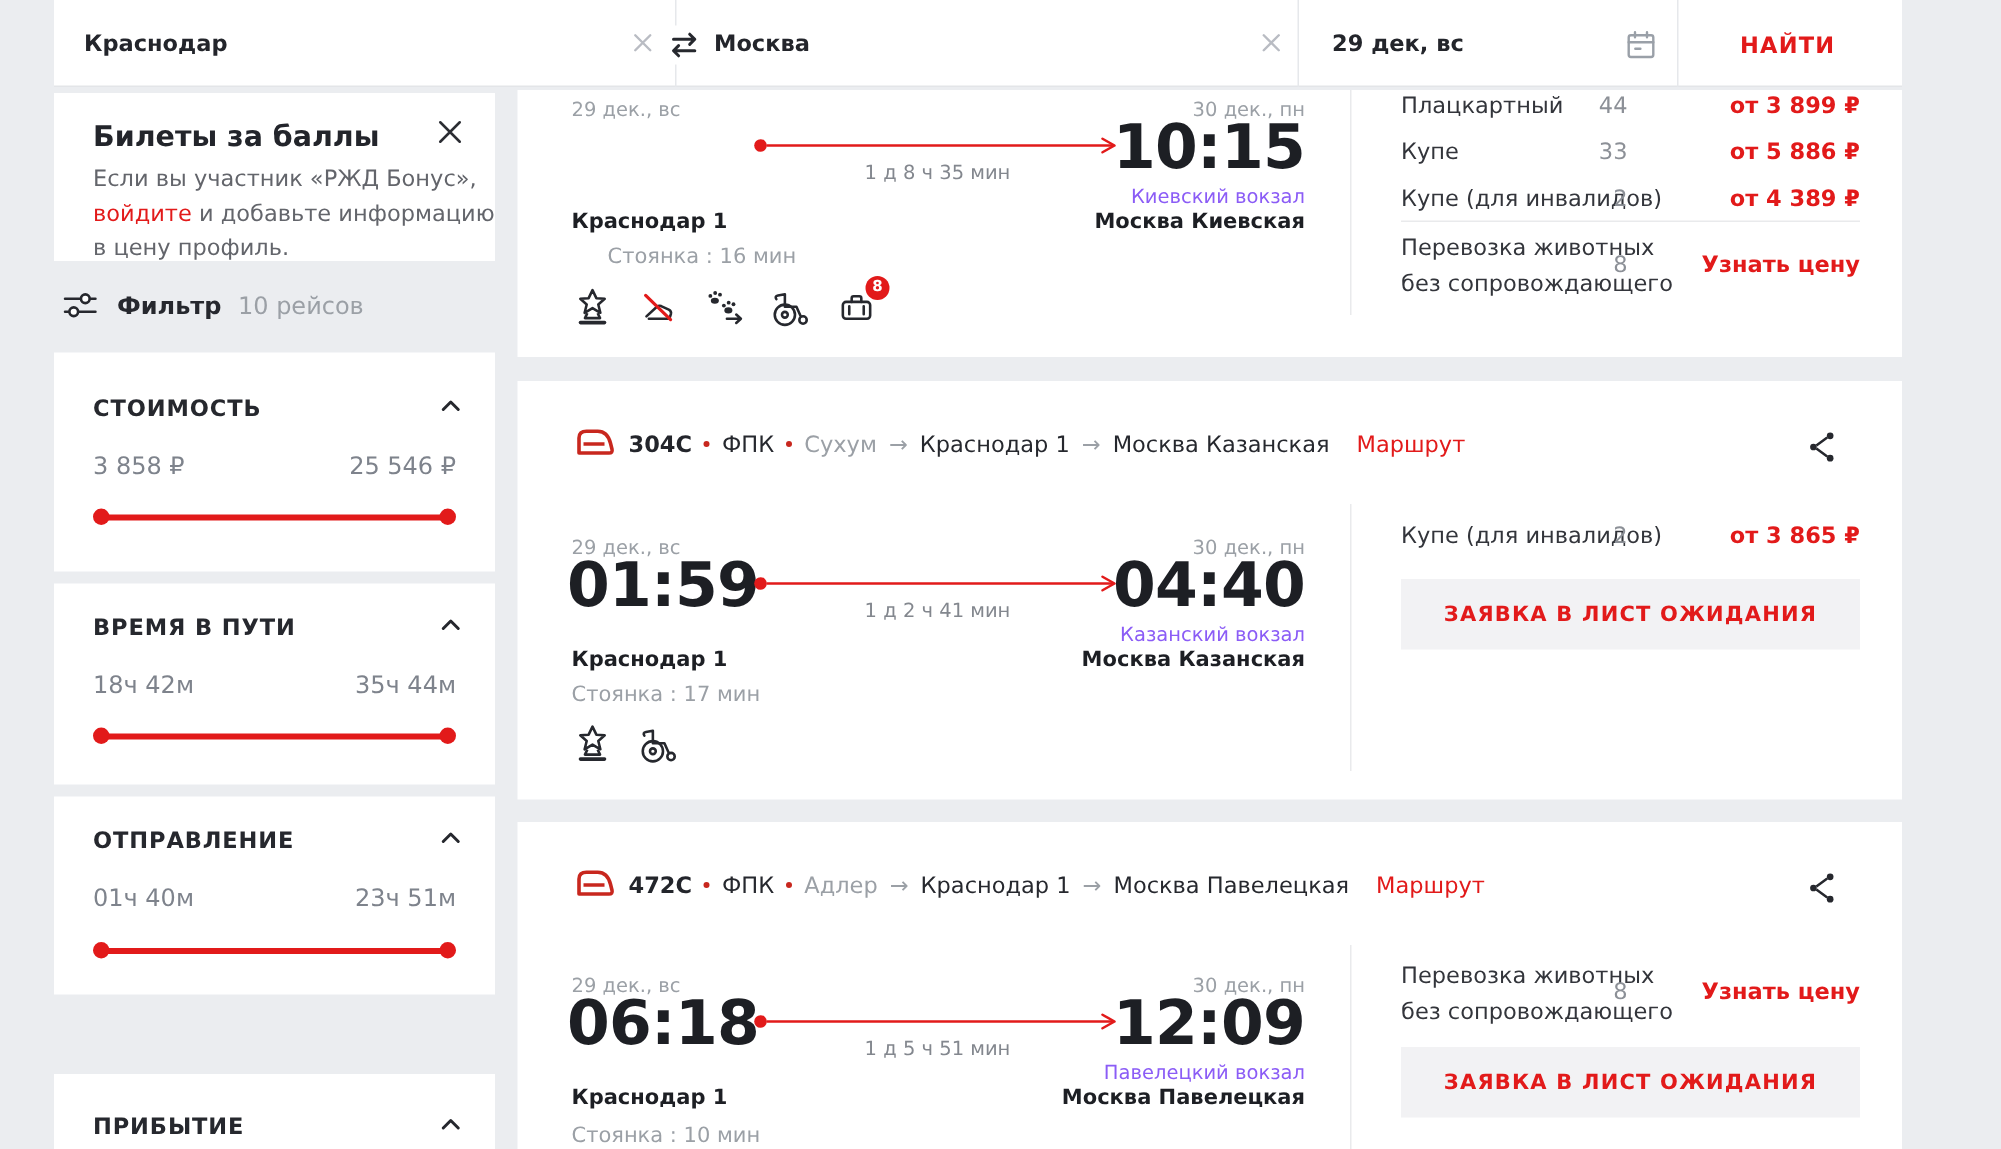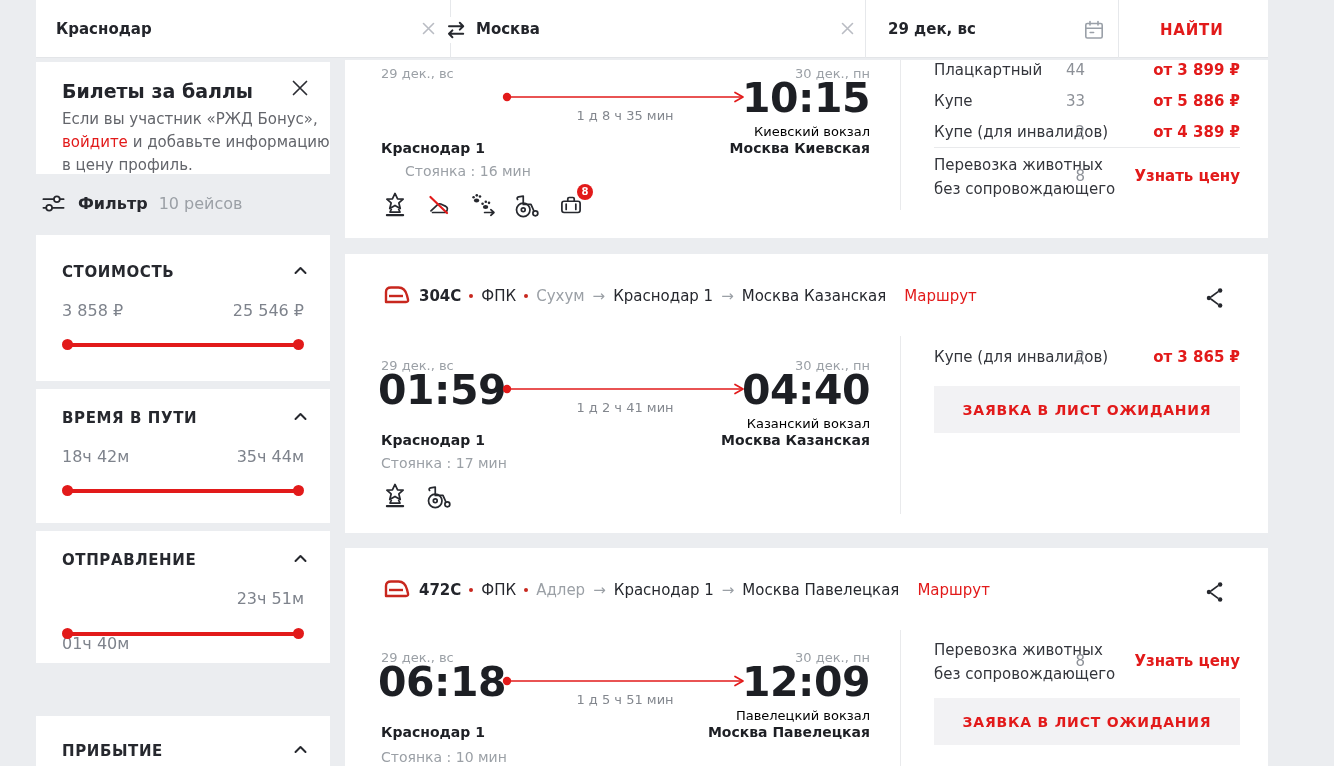--- a/index.html
+++ b/index.html
@@ -38,21 +38,21 @@
   .rh-num { font-weight:700; color:#23252B; }
   .rh-dot { width:4px; height:4px; border-radius:50%; background:#C8271E; }
   .rh-gray { color:#9BA0A6; }
   .rh-arrow { color:#9BA0A6; }
   .rh-route { color:#E21A1A; margin-left:10px; cursor:pointer; }
   .train-logo { position:absolute; left:38px; top:29px; }
   .share-btn { position:absolute; right:40px; top:31px; cursor:pointer; }
   .dep-date { position:absolute; left:36px; font-size:13px; color:#9BA0A6; }
   .arr-date { position:absolute; right:398px; font-size:13px; color:#9BA0A6; }
   .big-time { position:absolute; font-size:41px; font-weight:700; color:#1D1F24; letter-spacing:-.5px; line-height:48px; }
-  .terminal { position:absolute; right:398px; font-size:13px; color:#000000; }
+  .terminal { position:absolute; right:398px; font-size:13px; color:#8b5cf6; }
   .station { position:absolute; font-size:14px; font-weight:700; color:#1D1F24; }
   .stopline { position:absolute; left:36px; font-size:14px; color:#9BA0A6; }
   .duration { position:absolute; left:155px; width:250px; text-align:center; font-size:13px; color:#83878E; }
   .tl-svg { position:absolute; left:155px; }
   .amenities { position:absolute; left:35px; display:flex; gap:14px; }
   .amen { position:relative; width:30px; height:30px; }
   .amen-badge { position:absolute; top:-6px; right:-7px; width:16px; height:16px; background:#E21A1A; border-radius:50%; color:#fff; font-size:10px; font-weight:700; text-align:center; line-height:16px; }
   .v-divider { position:absolute; left:555px; width:1px; background:#E9EAEC; }
   .cls-name { position:absolute; left:589px; font-size:15px; color:#33353B; white-space:nowrap; }
   .cls-seats { position:absolute; left:680px; width:60px; text-align:right; font-size:15px; color:#8C9097; }
@@ -158,21 +158,21 @@
     </div>
   </div>
 
   <div class="side-card" style="top:531px; height:132px;">
     <div class="sec-title" style="top:20px;">ОТПРАВЛЕНИЕ</div>
     <div class="sec-chevron" style="top:22px;">
       <svg width="15" height="11" viewBox="0 0 15 11">
           <path d="M2.5 8 L7.5 3 L12.5 8" fill="none" stroke="#26282E" stroke-width="2" stroke-linecap="round" stroke-linejoin="round"></path>
         </svg>
     </div>
-    <div class="sec-min" style="top:58px;margin-top:45px;">01ч 40м</div>
+    <div class="sec-min" style="top:58px;">01ч 40м</div>
     <div class="sec-max" style="top:58px;">23ч 51м</div>
     <div class="slider" style="top:97px;">
       <div class="track"></div>
       <div class="handle h-left"></div>
       <div class="handle h-right"></div>
     </div>
   </div>
 
   <div class="side-card" style="top:668px; height:98px;margin-top:48px;">
     <div class="sec-title" style="top:26px;">ПРИБЫТИЕ</div>

